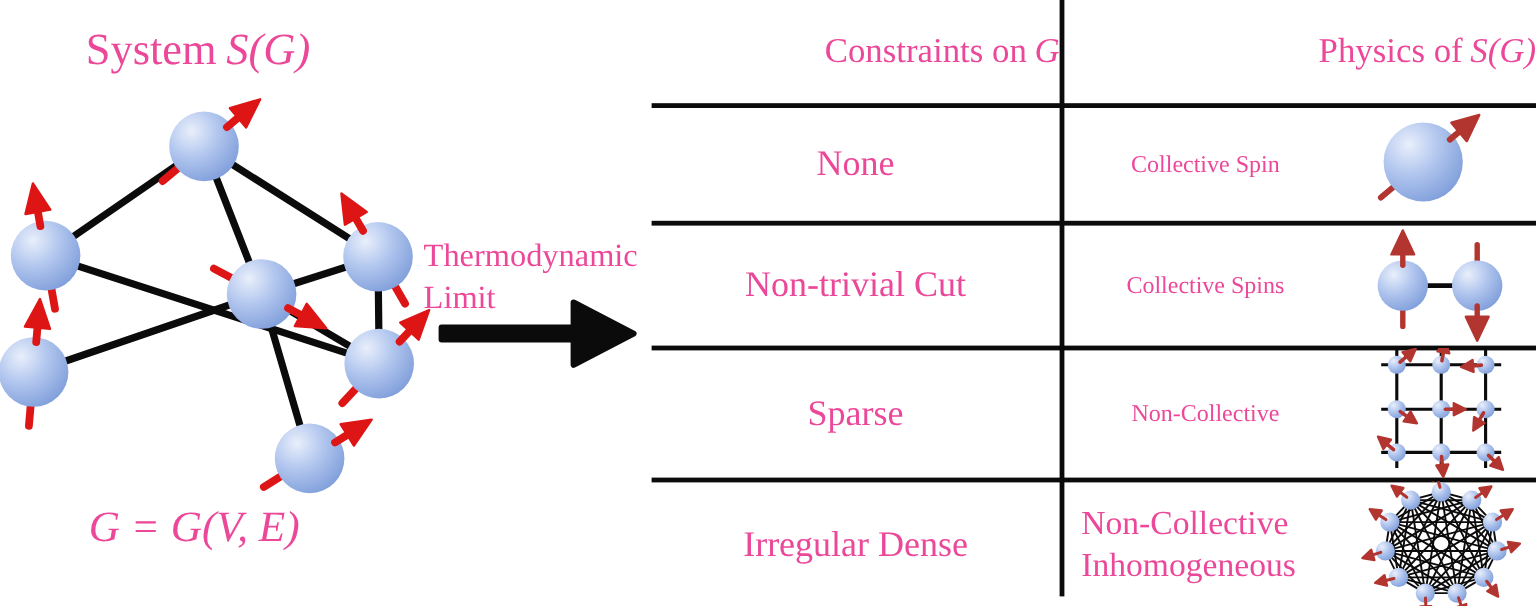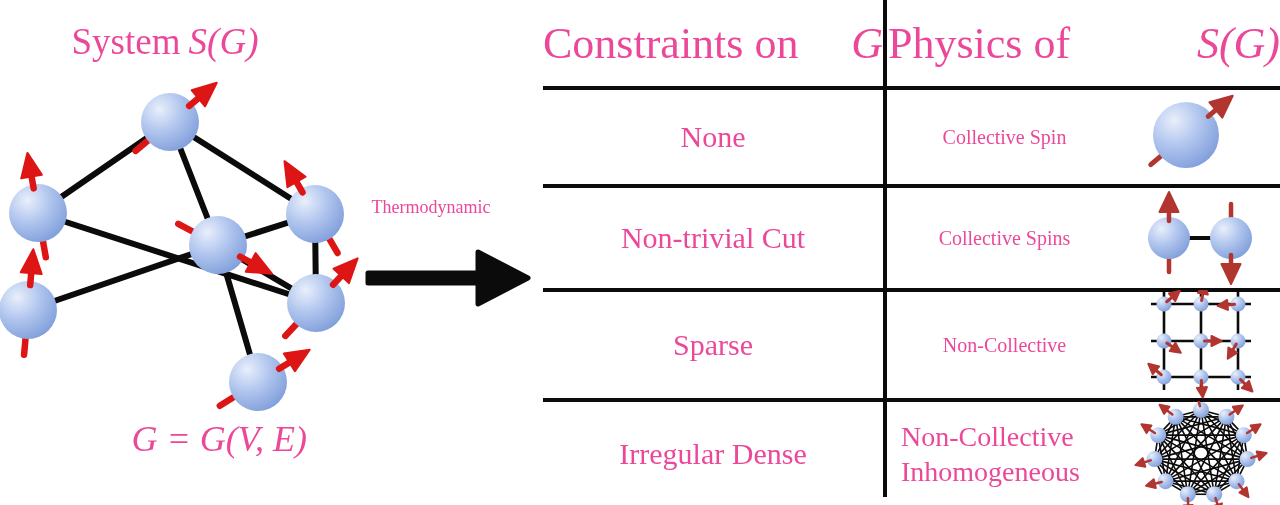--- a/index.html
+++ b/index.html
@@ -5,33 +5,33 @@
   html,body{margin:0;padding:0;background:#ffffff;}
   .canvas{
     position:relative;width:1280px;height:505px;background:#ffffff;overflow:hidden;
     font-family:"Liberation Serif","DejaVu Serif",serif;color:#ec4899;
   }
   .abs{position:absolute;}
   .mi{font-style:italic;}
   .mi.pad{padding-left:0.22em;}
   
   .sys-title{left:35px;top:20px;width:260px;text-align:center;font-size:37px;}
-  .formula{left:57px;top:418px;width:250px;text-align:right;font-size:36px;}
-  .thermo-label{left:338px;top:196px;width:186px;text-align:center;font-size:18px;line-height:1.28;}
+  .formula{left:74px;top:418px;width:250px;text-align:left;font-size:36px;}
+  .thermo-label{left:353px;top:196px;width:186px;font-size:27px;line-height:1.28;}
   #graph-svg{left:0;top:0;width:535px;height:505px;}
   
   .table{left:543px;top:0;width:737px;height:505px;}
   .vdivider{left:340px;top:0;width:4px;height:497px;background:#0b0b0b;}
   .t-header{height:86px;border-bottom:4px solid #0b0b0b;display:flex;}
   .t-row{display:flex;border-bottom:4px solid #0b0b0b;}
   .t-row.r1{height:94px;}
   .t-row.r2{height:100px;}
   .t-row.r3{height:106px;}
   .t-row.r4{height:103px;border-bottom:none;}
-  .hcell{display:flex;align-items:center;justify-content:space-between;font-size:44px;}
+  .hcell{display:flex;align-items:center;justify-content:flex-end;font-size:29px;}
   .hcell.c1{width:340px;}
   .hcell.c2{flex:1;margin-left:5px;}
   .ccell{width:340px;display:flex;align-items:center;justify-content:center;font-size:30px;}
   .pcell{flex:1;margin-left:4px;display:flex;align-items:center;}
   .plabel{flex:1;text-align:center;font-size:20px;}
   .plabel.two{display:flex;flex-direction:column;align-items:flex-start;text-align:left;padding-left:14px;font-size:28px;line-height:1.25;}
   .iconbox{width:158px;display:flex;align-items:center;justify-content:center;}
   .iconbox svg{display:block;}
 </style>
 </head>
@@ -83,20 +83,21 @@
         <polygon points="284.5,161.17245036914923 305.5932667397366,176.70706005997576 287.4067332602634,187.20706005997576" fill="#de1515" stroke="#de1515" stroke-width="2" stroke-linejoin="round"></polygon>
         <line x1="333.04995900156246" y1="284.71615745952073" x2="341.23393932231244" y2="275.9399130400907" stroke="#de1515" stroke-width="6.5" stroke-linecap="round"></line>
         <polygon points="357.6018999638124,258.3874242012306 348.91315318931373,283.1008958207469 333.55472545531114,268.77893025943445" fill="#de1515" stroke="#de1515" stroke-width="2" stroke-linejoin="round"></polygon>
         <line x1="279.20120240391066" y1="368.75201839416985" x2="289.3777795577878" y2="362.3929872233714" stroke="#de1515" stroke-width="6.5" stroke-linecap="round"></line>
         <polygon points="309.730933865542,349.6749248817745 294.94193183223643,371.2974922330139 283.81362728333914,353.4884822137289" fill="#de1515" stroke="#de1515" stroke-width="2" stroke-linejoin="round"></polygon>
         <polygon points="368,273 478,273 478,252 528,278 478,304 478,283 368,283" fill="#0b0b0b" stroke="#0b0b0b" stroke-width="5" stroke-linejoin="round"></polygon>
       </svg>
     <div class="abs sys-title"><span>System</span><span class="mi pad">S(G)</span></div>
     <div class="abs thermo-label">
       <div>Thermodynamic</div>
+      <div>Limit</div>
     </div>
     <div class="abs formula mi">G = G(V, E)</div>
   </div>
 
   <div class="abs table">
     <div class="abs vdivider"></div>
 
     <div class="t-header">
       <div class="hcell c1">
           <span>Constraints on</span>

